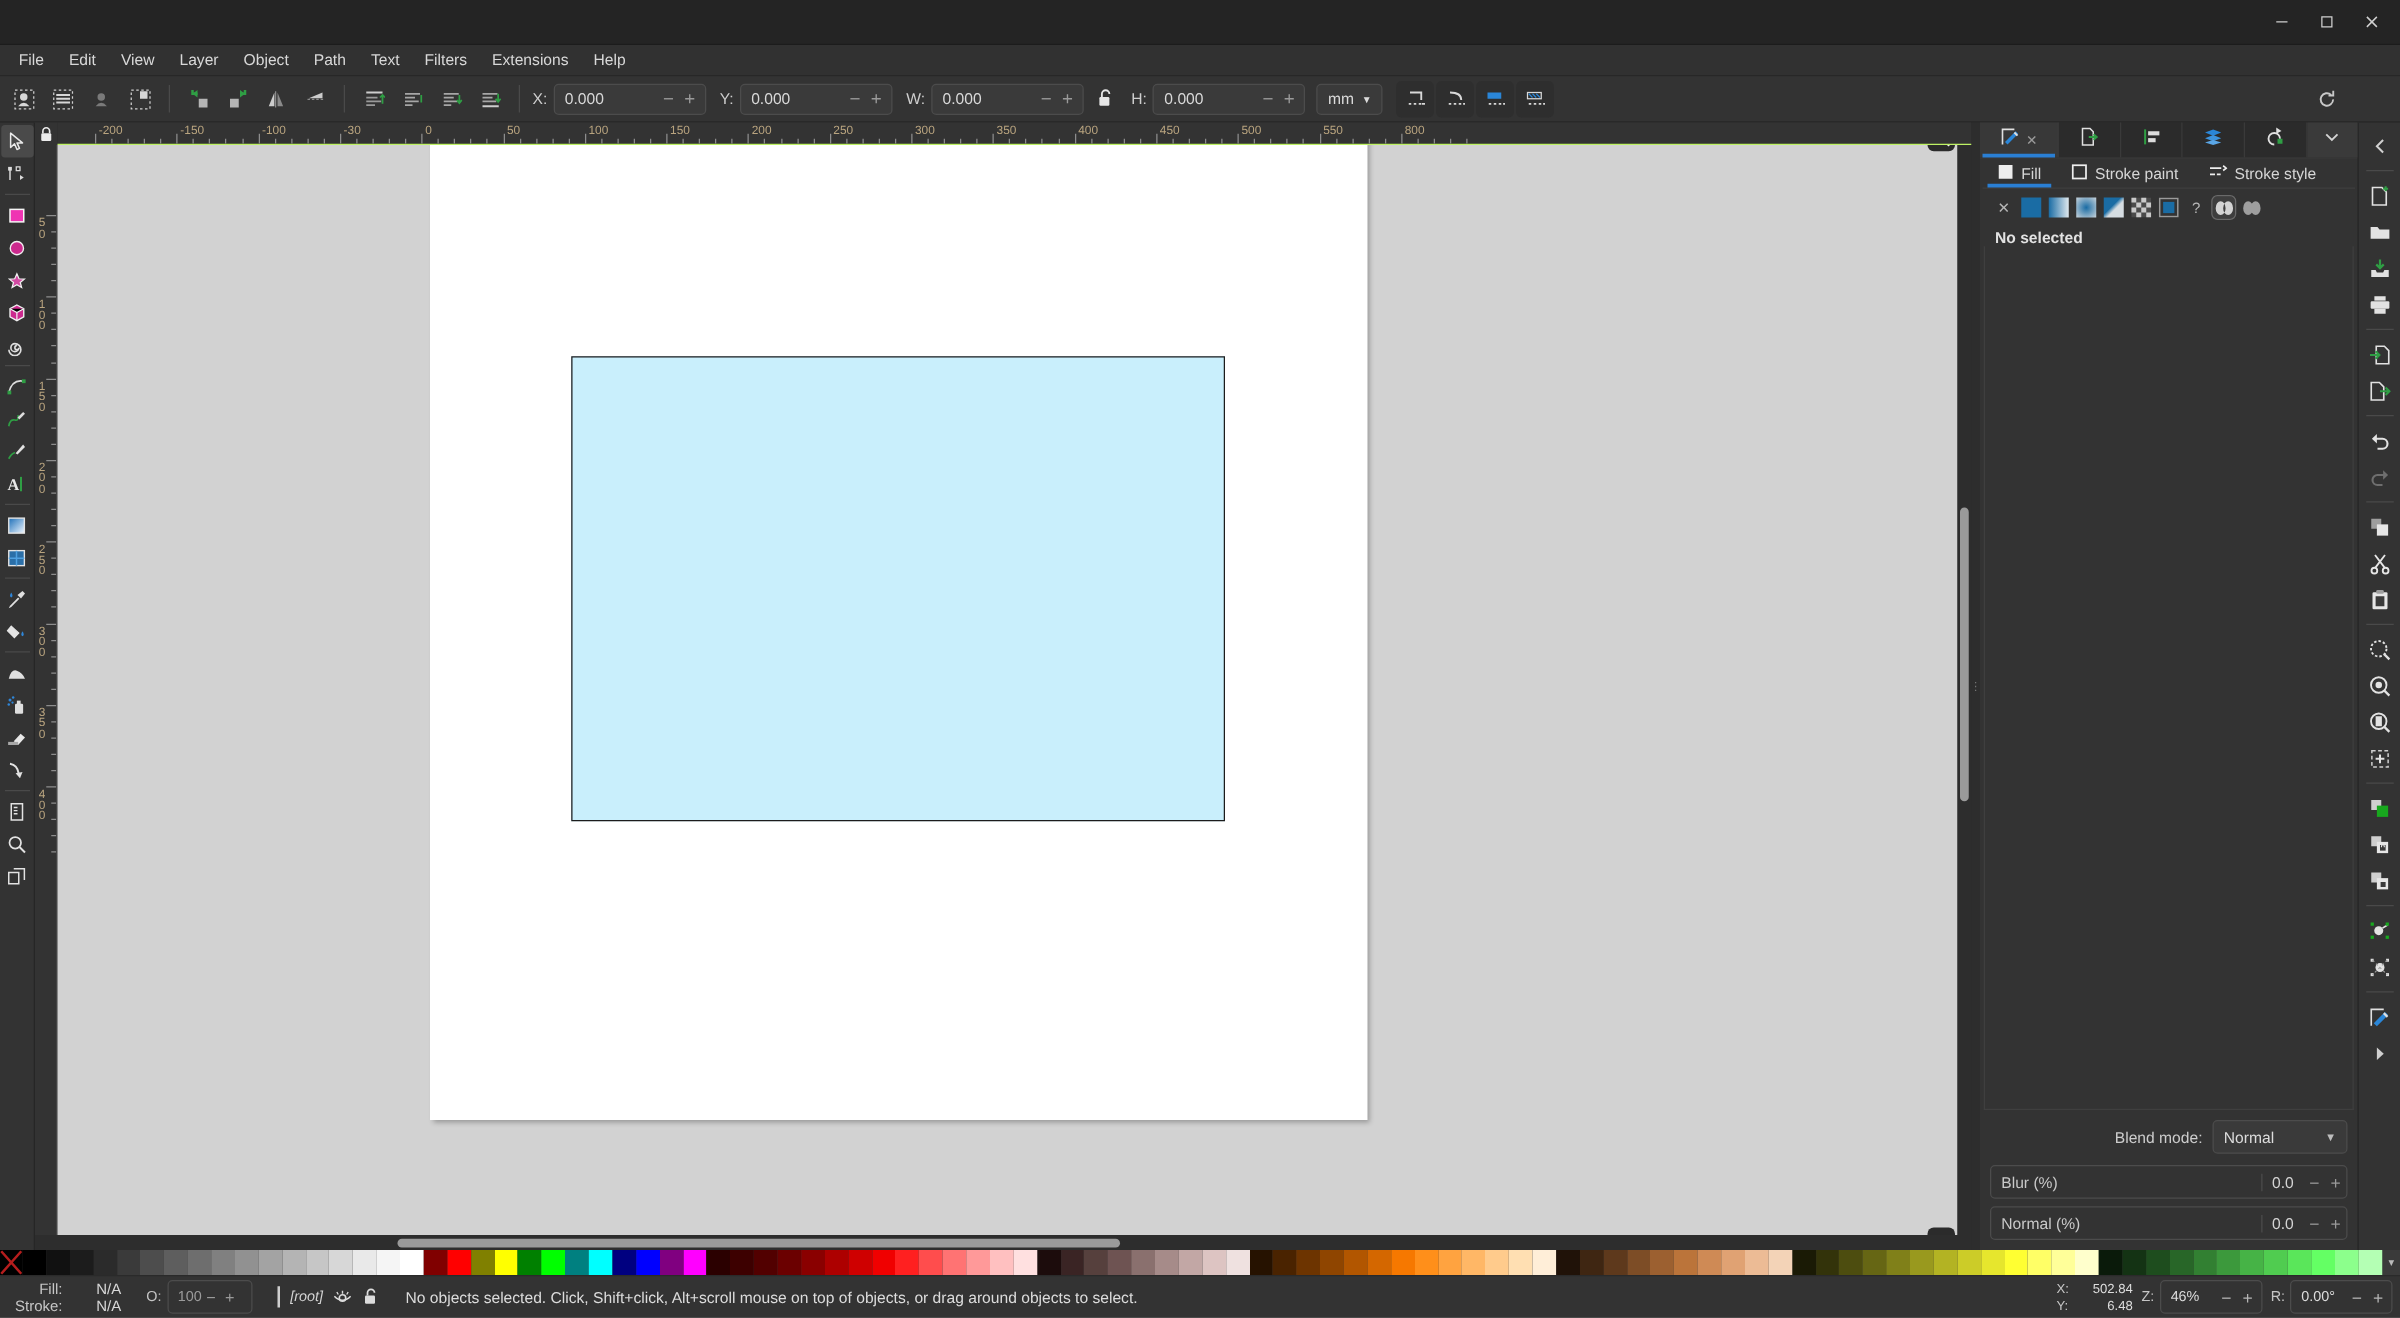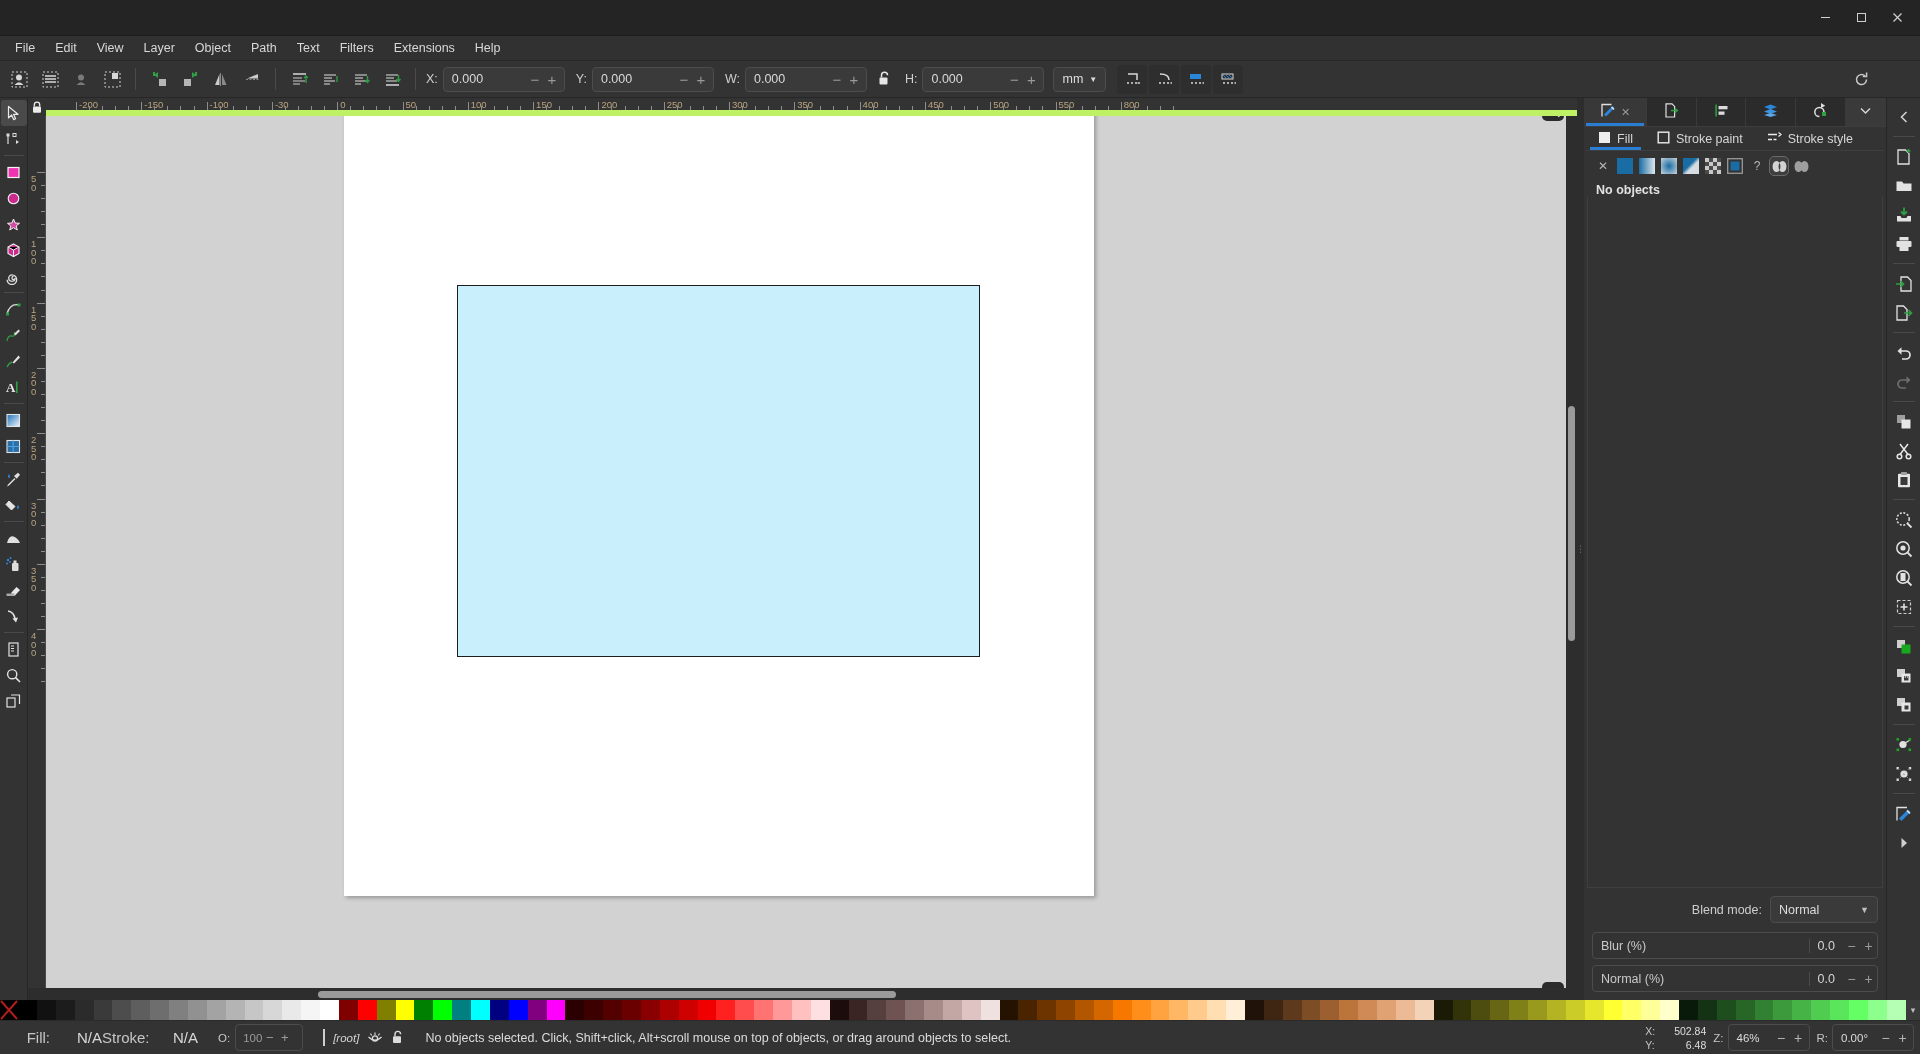--- a/index.html
+++ b/index.html
@@ -83,21 +83,21 @@
   }
   .tool.active { background: #4a4a4a; }
   .tool-sep { width: 20px; height: 1px; background: #4a4a4a; margin: 3px 0; }
 
   
   .canvasarea { flex: 1 1 auto; display: flex; flex-direction: column; min-width: 0; position: relative; background: #2d2d2d; }
   .ruler-row { display: flex; height: 18px; flex: 0 0 18px; }
   .ruler-corner {
     width: 18px; flex: 0 0 18px; background: #333; display: flex; align-items: center; justify-content: center;
   }
-  .hruler { flex: 1 1 auto; background: #333333; position: relative; overflow: hidden; border-bottom: 6px solid #bef264; }
+  .hruler { flex: 1 1 auto; background: #333333; position: relative; overflow: hidden; border-bottom: 1px solid #bef264; }
   .vruler { width: 18px; flex: 0 0 18px; background: #333333; position: relative; overflow: hidden; border-right: 1px solid #4a4a4a; }
   .tick { position: absolute; background: #8d8d8d; }
   .hruler .tick { bottom: 0; width: 1px; height: 4px; }
   .hruler .tick.major { height: 8px; }
   .hruler .tlbl { position: absolute; top: 1px; font-size: 9.5px; color: #b9a47f; }
   .vruler .tick { right: 0; height: 1px; width: 4px; }
   .vruler .tick.major { width: 8px; }
   .vruler .tlbl { position: absolute; left: 3px; font-size: 9.5px; color: #b9a47f; width: 9px; line-height: 8.5px; word-break: break-all; }
 
   .canvas-wrap { flex: 1 1 auto; display: flex; min-height: 0; }
@@ -176,21 +176,21 @@
   }
   .pal-swatches { flex: 1 1 auto; display: flex; }
   .pal-sw { flex: 1 1 auto; height: 20px; }
   .pal-scroll { width: 14px; flex: 0 0 14px; background: #3a3a3a; display: flex; align-items: center; justify-content: center; color: #bbb; font-size: 9px; }
 
   
   .statusbar {
     height: 34px; flex: 0 0 34px; background: #333333; display: flex; align-items: center;
     padding: 0 6px; gap: 6px; border-top: 1px solid #2a2a2a;
   }
-  .fs-indicator { display: flex; flex-direction: row; font-size: 15px; line-height: 14px; }
+  .fs-indicator { display: flex; flex-direction: column; font-size: 12px; line-height: 14px; }
   .fs-indicator .ln { display: flex; gap: 6px; }
   .fs-indicator .k { width: 44px; text-align: right; color: #c6c6c6; }
   .fs-indicator .v { color: #d8d8d8; margin-left: 21px; }
   .opacity-box { display: flex; align-items: center; gap: 5px; margin-left: 14px; }
   .opacity-box .ol { font-size: 11.5px; color: #c6c6c6; }
   .o-spin {
     display: flex; align-items: center; background: #333; border: 1px solid #4c4c4c; border-radius: 4px;
     height: 27px; width: 68px;
   }
   .o-spin .ov { font-size: 11.5px; color: #9b9b9b; padding-left: 7px; }
@@ -898,21 +898,21 @@
                 <path d="M4.5 2 a3.6 5 0 0 0 0 11 a3.6 5 0 0 0 0 -11z M10.5 2 a3.6 5 0 0 0 0 11 a3.6 5 0 0 0 0 -11z" fill="#d3d3d3" fill-rule="evenodd"></path>
               </svg>
           </div>
           <div class="paint-btn">
             <svg width="15" height="15" viewBox="0 0 15 15">
                 <path d="M4.5 2 a3.6 5 0 0 0 0 11 a3.6 5 0 0 0 0 -11z M10.5 2 a3.6 5 0 0 0 0 11 a3.6 5 0 0 0 0 -11z" fill="#9e9e9e" fill-rule="nonzero"></path>
               </svg>
           </div>
         </div>
 
-        <div class="noobj">No objects</div>
+        <div class="noobj">No selected</div>
         <div class="fs-main"></div>
 
         <div class="blendrow">
           <span class="lbl">Blend mode:</span>
           <div class="blend-select">
             <span>Normal</span>
             <span class="cv">▼</span>
           </div>
         </div>
         <div class="slider-row">

